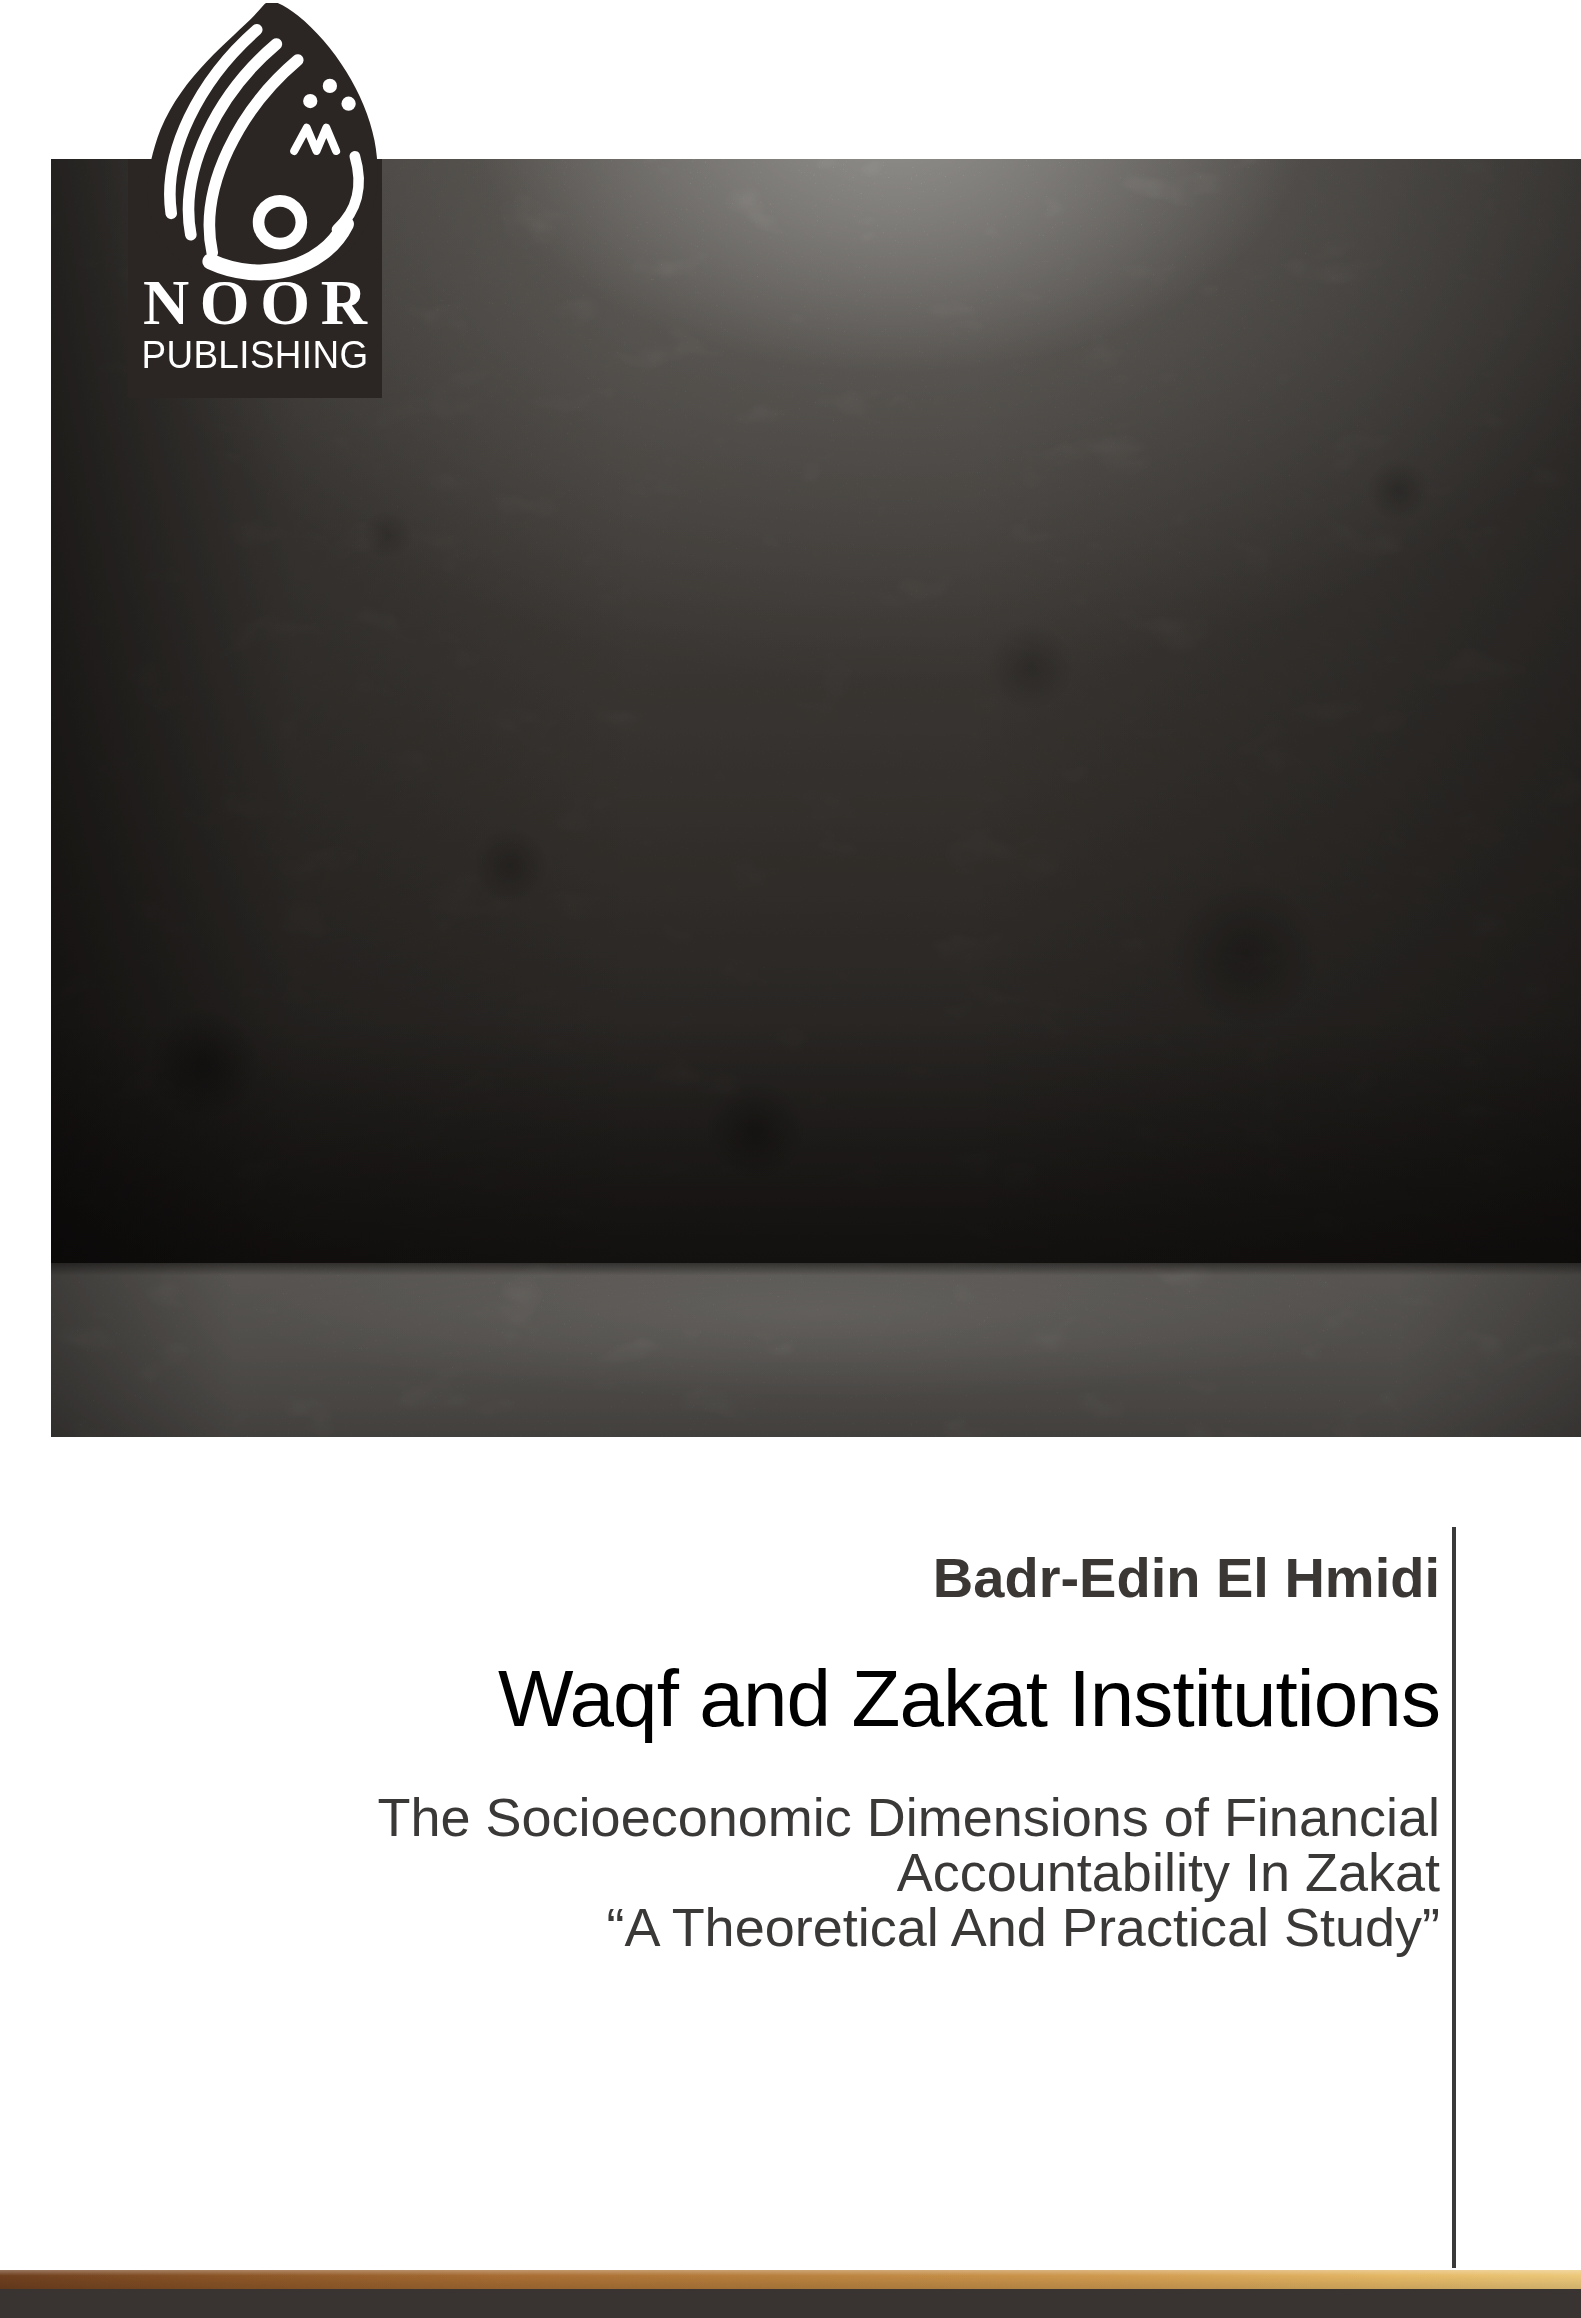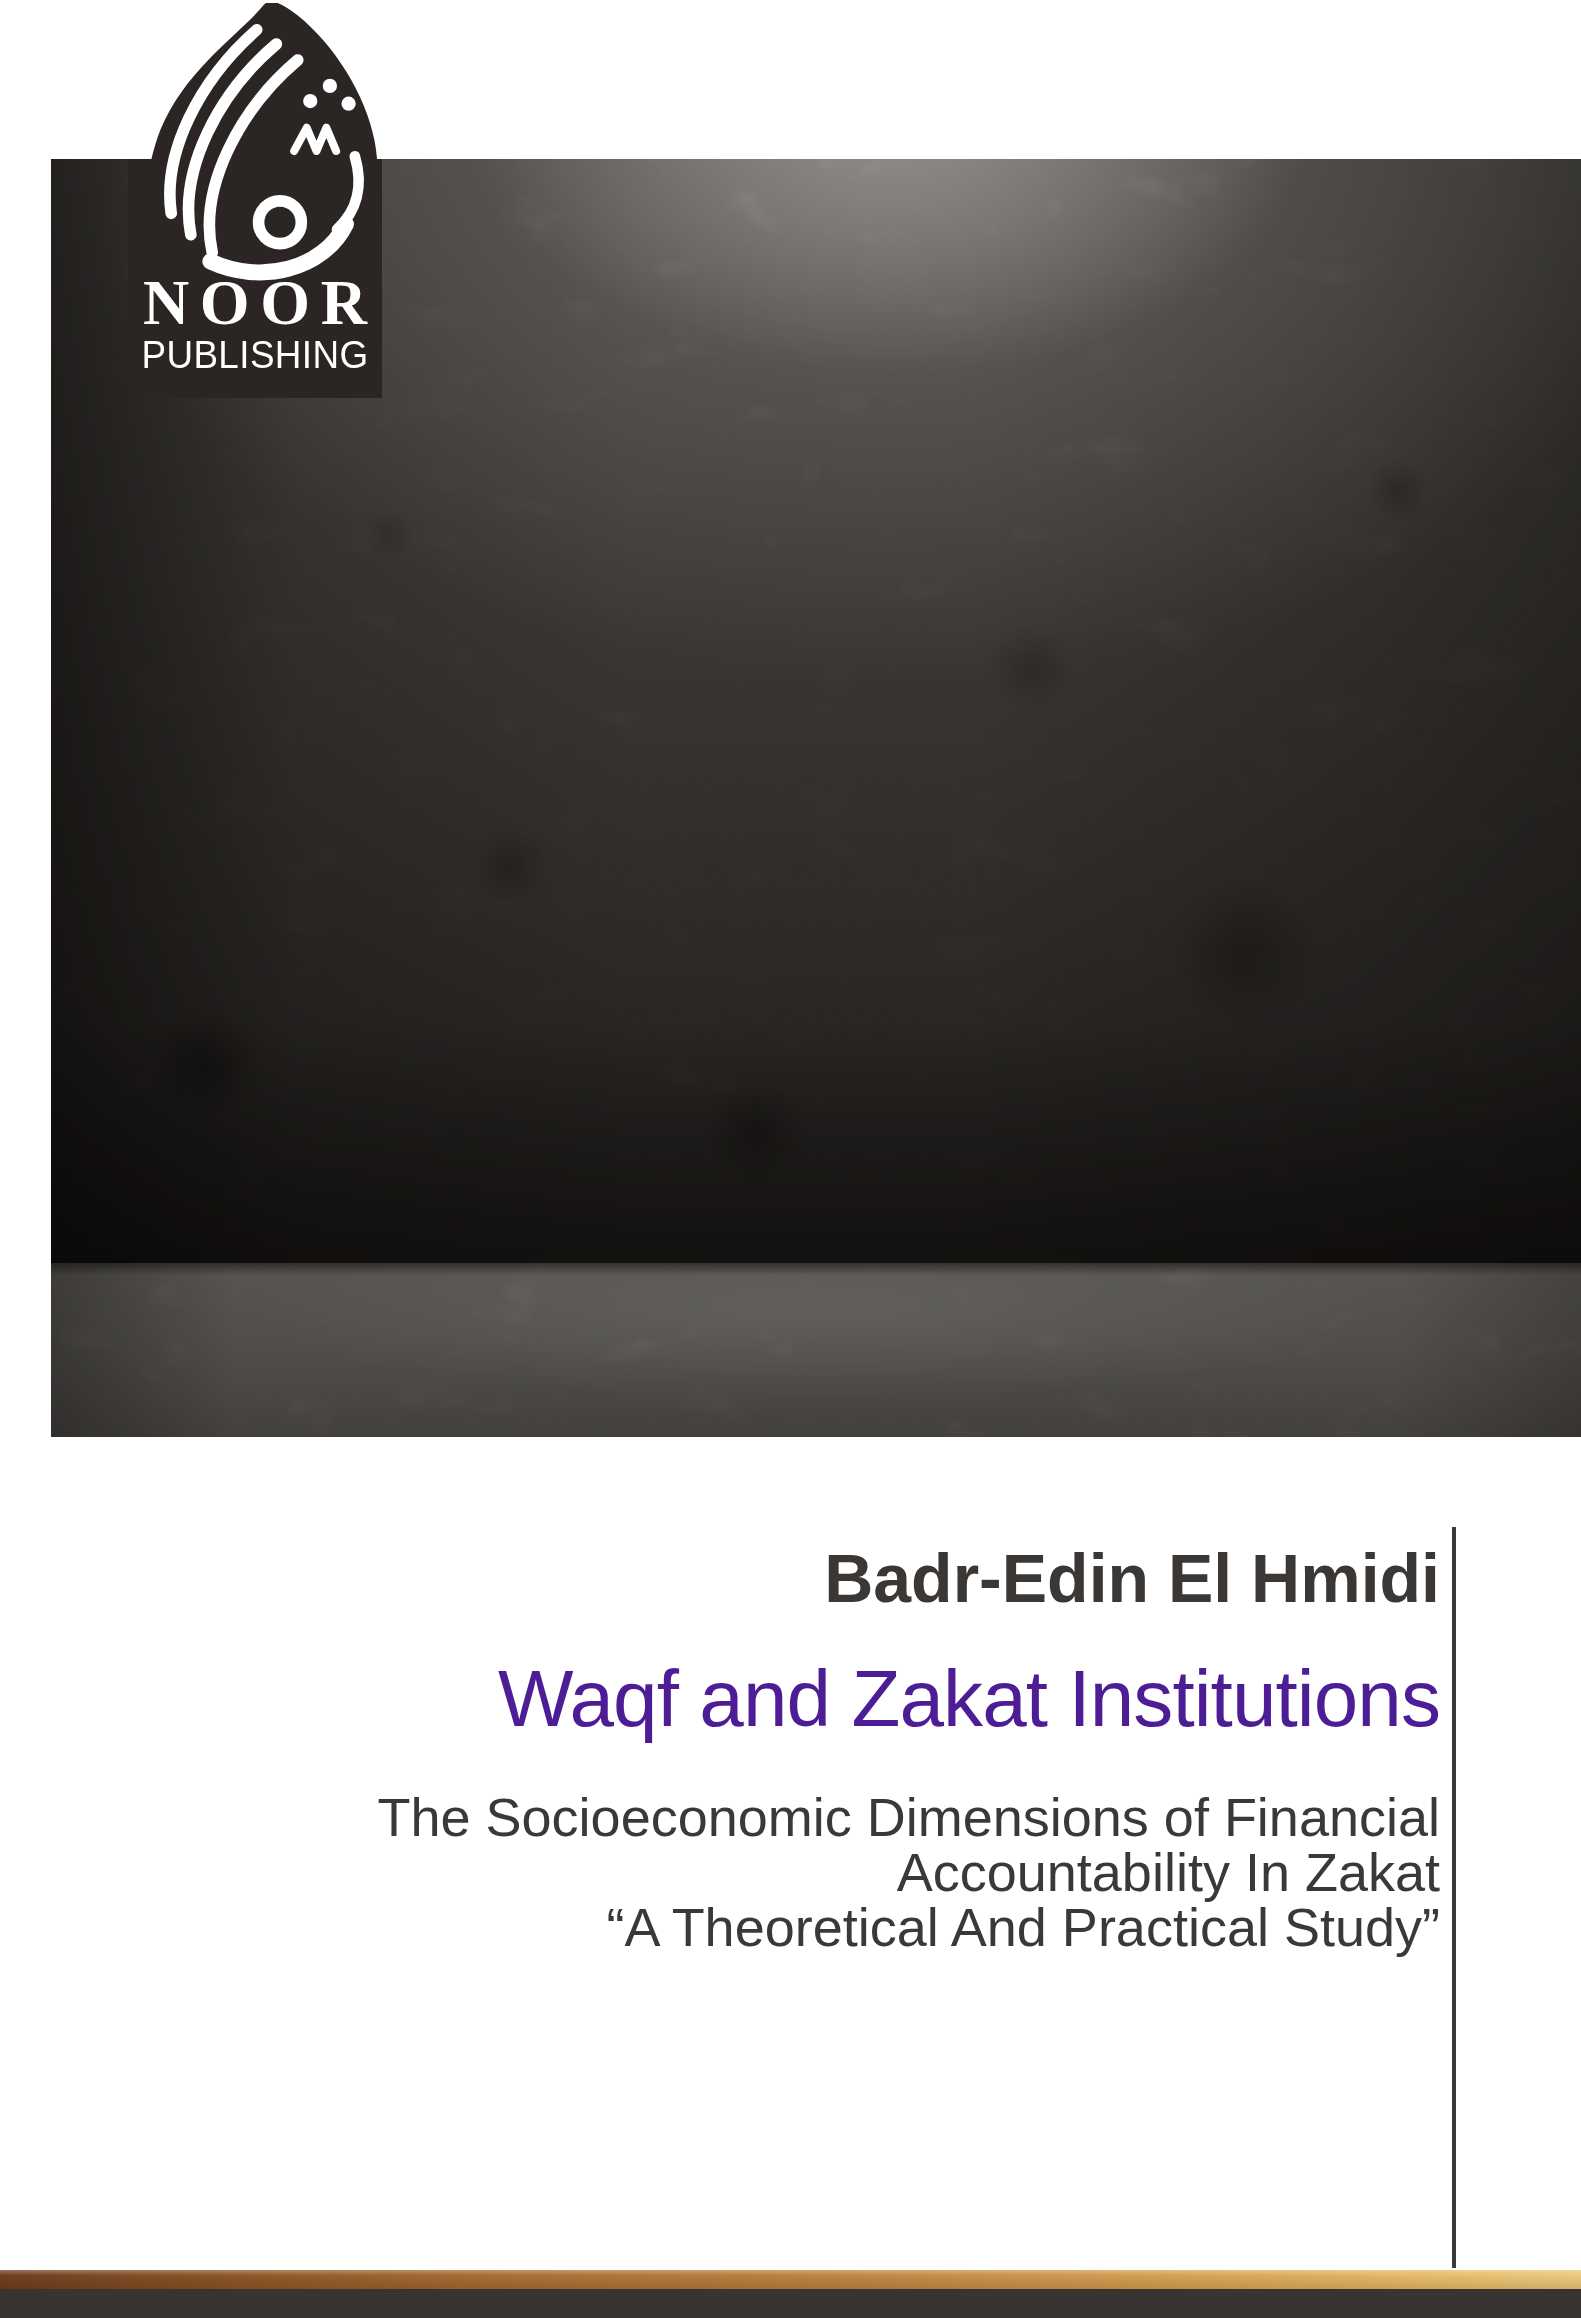--- a/index.html
+++ b/index.html
@@ -92,30 +92,30 @@
     position:absolute;
     left:70px; top:-156px;
     width:268px; height:287px;
     z-index:4;
   }
   
   .author{
     position:absolute;
     right:165px; top:1551px;
     color:#3a3735;
-    font-size:68px;
+    font-size:56px;
     line-height:54px;
     font-weight:bold;
     text-align:right;
     white-space:nowrap;
   }
   .title{
     position:absolute;
     right:165px; top:1656px;
-    color:#4c1d95;
+    color:#000000;
     font-size:80px;
     line-height:86px;
     font-weight:400;
     letter-spacing:-0.9px;
     text-align:right;
     white-space:nowrap;
   }
   .subtitle{
     position:absolute;
     right:165px; top:1790px;

